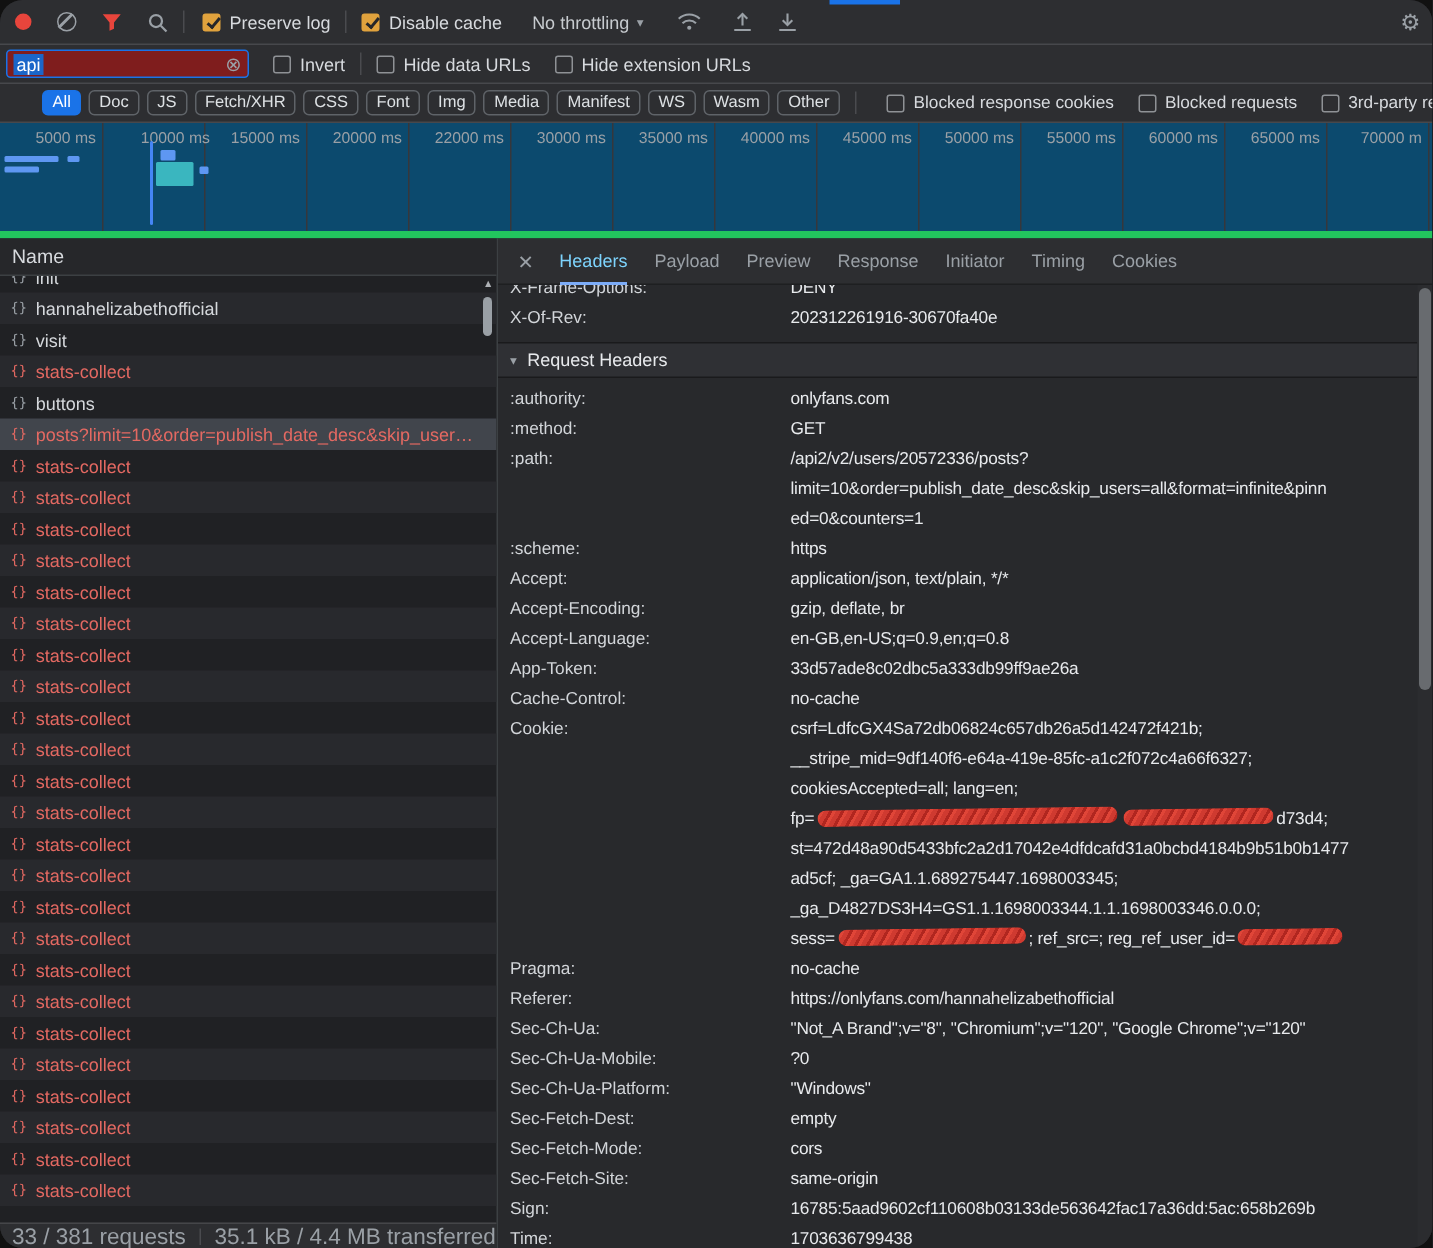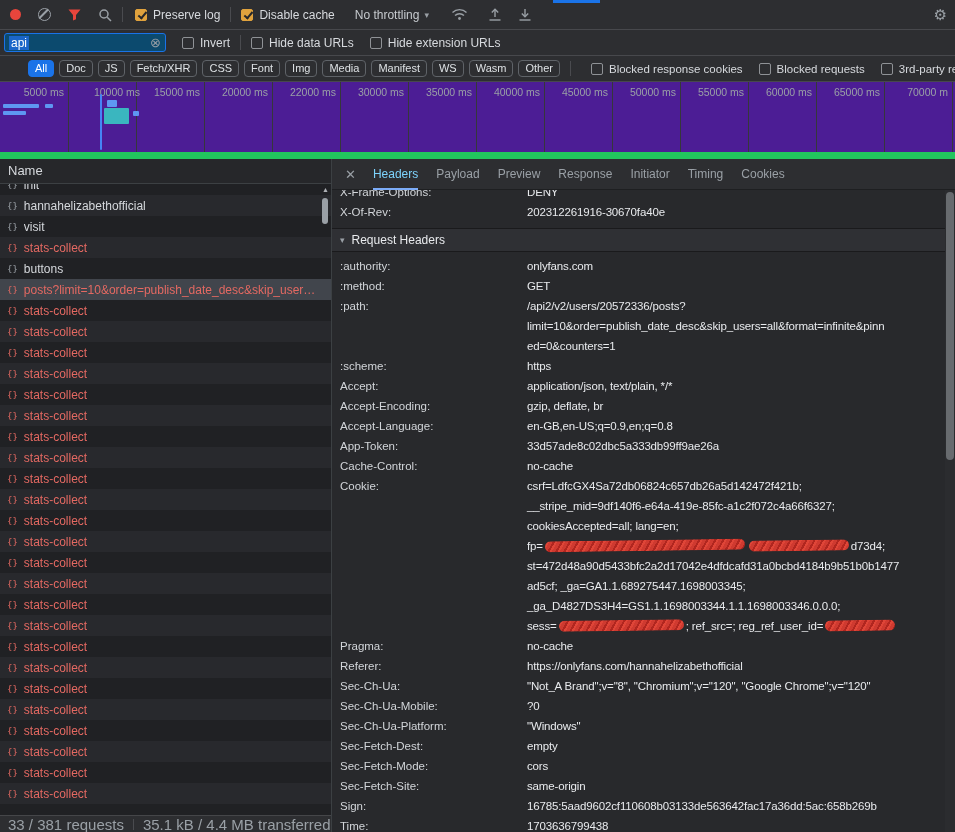--- a/index.html
+++ b/index.html
@@ -1,45 +1,45 @@
 <!DOCTYPE html>
 <html><head>
 <meta charset="utf-8">
 <style>
   *{box-sizing:border-box;margin:0;padding:0;}
   body{background:#111;font-family:"Liberation Sans",sans-serif;}
-  #app{position:relative;width:955px;height:832px;background:#202124;color:#e8eaed;overflow:hidden;font-size:12px;}
+  #app{position:relative;width:955px;height:832px;background:#202124;color:#e8eaed;overflow:hidden;font-size:12px;border-radius:15px;}
   .tb{position:absolute;left:0;right:0;display:flex;align-items:center;background:#2d2e31;border-bottom:1px solid #47484c;}
   #tb1{top:0;height:30px;}
   #tb2{top:30px;height:26px;}
   #tb3{top:56px;height:26px;}
   .divv{width:1px;height:15px;background:#4a4b4f;margin:0 10px;flex:none;}
   .rec{width:11px;height:11px;border-radius:50%;background:#e8453c;margin-left:10px;flex:none;}
   .clr{width:13px;height:13px;border:1.5px solid #9aa0a6;border-radius:50%;position:relative;margin-left:17px;flex:none;}
   .clr::after{content:"";position:absolute;left:-2px;top:4px;width:13px;height:1.5px;background:#9aa0a6;transform:rotate(-45deg);}
   .icon-btn{display:inline-flex;align-items:center;justify-content:center;margin-left:17px;flex:none;}
   .cbwrap{display:flex;align-items:center;gap:6px;flex:none;}
   .cb{width:12px;height:12px;border:1px solid #8f9296;border-radius:2px;display:inline-block;position:relative;flex:none;background:transparent;}
   .cb-on{background:#e0a23d;border-color:#e0a23d;}
   .cb-on::after{content:"";position:absolute;left:3.5px;top:0.5px;width:3px;height:7px;border-right:2px solid #26272a;border-bottom:2px solid #26272a;transform:rotate(40deg);}
   .cb-label{color:#d7dade;font-size:12px;white-space:nowrap;}
   .throttle{display:flex;align-items:center;gap:5px;margin-left:20px;color:#c7cbcf;flex:none;}
   .caret{font-size:9px;color:#9aa0a6;}
   .gear{position:absolute;right:8px;top:0;height:30px;display:flex;align-items:center;color:#9aa0a6;font-size:15px;}
   .top-blue{position:absolute;left:553px;top:0;width:47px;height:3px;background:#1a73e8;}
-  .filter-input{width:162px;height:19px;border:1px solid #1a73e8;border-radius:3px;background:#0c4a6e;display:flex;align-items:center;padding:0 4px;margin-left:4px;flex:none;}
+  .filter-input{width:162px;height:19px;border:1px solid #1a73e8;border-radius:3px;background:#7f1d1d;display:flex;align-items:center;padding:0 4px;margin-left:4px;flex:none;}
   .sel-text{background:#1b66c9;color:#fff;padding:0 2px;font-size:12px;}
   .clear-x{margin-left:auto;color:#9aa0a6;font-size:13px;line-height:1;}
   .chips{display:flex;align-items:flex-end;gap:5px;margin-left:8px;flex:none;padding-left:20px;}
   .chip{height:17px;line-height:15px;padding:0 6px;border:1px solid #5f6368;border-radius:4px;color:#dde1e4;font-size:11px;white-space:nowrap;}
   .chip-sel{background:#1a73e8;border-color:#1a73e8;color:#fff;}
   .extra{display:flex;align-items:center;gap:16px;margin-left:10px;}
   .extra .cb-label{font-size:11.5px;}
   
-  .timeline{position:absolute;top:82px;left:0;right:0;height:77px;background:#4c1d95;border-bottom:7px solid #22c55e;overflow:hidden;}
+  .timeline{position:absolute;top:82px;left:0;right:0;height:77px;background:#0c4a6e;border-bottom:5px solid #22c55e;overflow:hidden;}
   .tl-line{position:absolute;top:0;bottom:0;width:1px;background:#36373b;}
   .tl-label{position:absolute;top:4px;width:68px;text-align:right;font-size:10.5px;color:#9aa0a6;white-space:nowrap;}
   .tl-bar{position:absolute;border-radius:1px;}
   
   .left{position:absolute;top:159px;left:0;width:332px;bottom:0;background:#202124;border-right:1px solid #3c4043;}
   .name-h{height:25px;line-height:24px;padding-left:8px;background:#26272a;border-bottom:1px solid #3c4043;color:#d7dade;font-size:13px;}
   .rlist{position:absolute;top:25px;left:0;right:0;bottom:17px;overflow:hidden;}
   .rlist-inner{margin-top:-10px;}
   .req-row{height:21px;display:flex;align-items:center;gap:6px;padding:0 7px;white-space:nowrap;overflow:hidden;color:#d5d8dc;}
   .req-row.odd{background:#28292d;}

